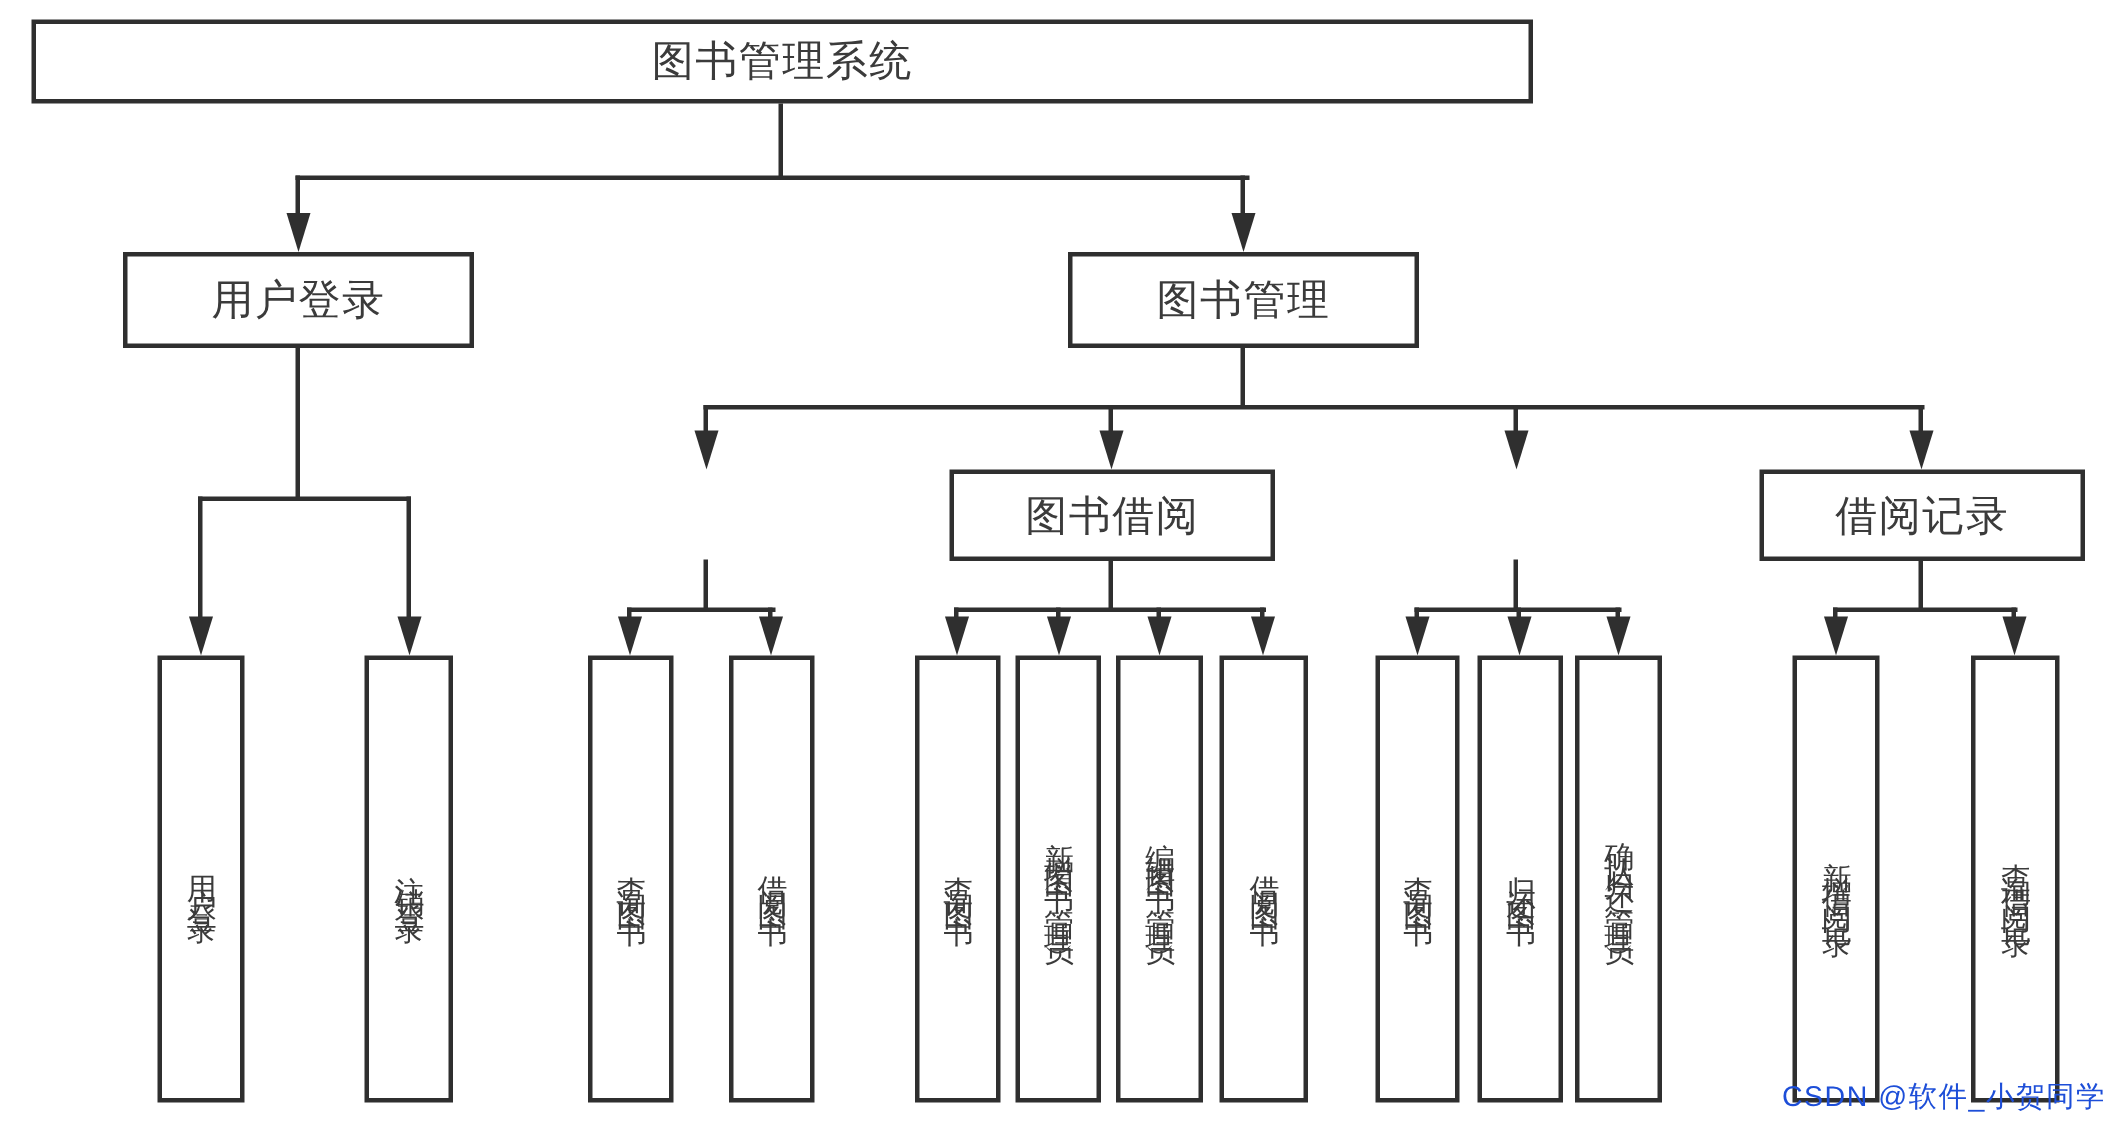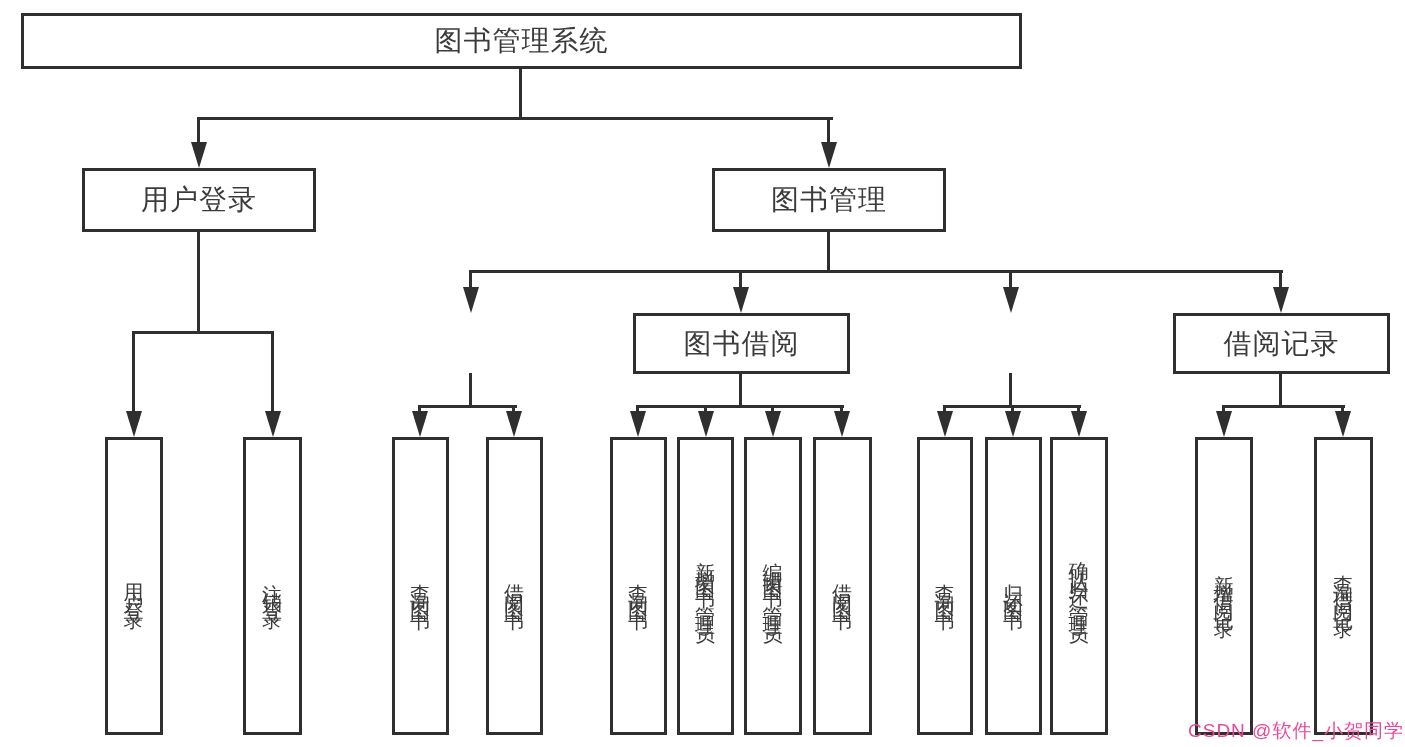--- a/index.html
+++ b/index.html
@@ -35,21 +35,21 @@
     position:absolute;
     width:0;height:0;
     border-left:8px solid transparent;
     border-right:8px solid transparent;
     border-top:26px solid #2f2f2f;
   }
   .watermark{
     position:absolute;
     left:1188px;top:718px;
     font-size:19px;
-    color:#ec4899;
+    color:#1d4ed8;
     letter-spacing:1px;
     white-space:nowrap;
   }
 </style>
 </head>
 <body>
 
 <div id="canvas">
 
   <div class="node" style="left:21px;top:13px;width:1001px;height:56px">

